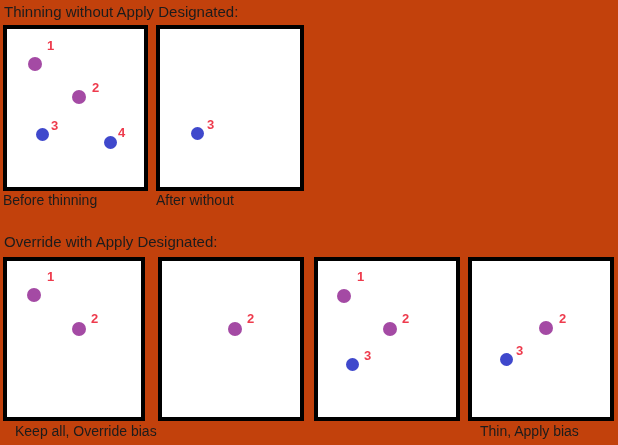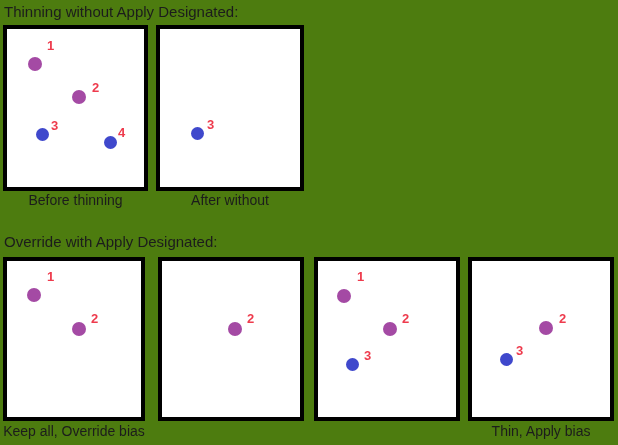--- a/index.html
+++ b/index.html
@@ -5,21 +5,21 @@
   html, body {
     margin: 0;
     padding: 0;
     background: #ffffff;
     font-family: "Liberation Sans", sans-serif;
   }
   .stage {
     position: relative;
     width: 618px;
     height: 445px;
-    background: #4d7c0f;
+    background: #c2410c;
     overflow: hidden;
   }
   .section-title {
     position: absolute;
     left: 4px;
     font-size: 15px;
     line-height: 17px;
     color: #1c1c1c;
     white-space: nowrap;
   }
@@ -27,30 +27,30 @@
     position: absolute;
   }
   .panel-box {
     position: relative;
     border: 4px solid #000000;
     background: #ffffff;
     box-sizing: border-box;
   }
   .panel-caption-row {
     display: flex;
-    justify-content: center;
+    justify-content: flex-start;
   }
   .panel-caption {
     font-size: 14px;
     line-height: 15px;
     color: #1c1c1c;
     white-space: nowrap;
   }
   .cap-mt2 { margin-top: 2px; }
-  .cap-mt3 { margin-top: 3px; }
+  .cap-mt3 { margin-top: 3px; margin-left: 12px; }
   .dot {
     position: absolute;
     border-radius: 50%;
   }
   .dot-label {
     position: absolute;
     font-size: 13px;
     line-height: 13px;
     font-weight: bold;
     color: var(--label-red, #ee3b4d);

